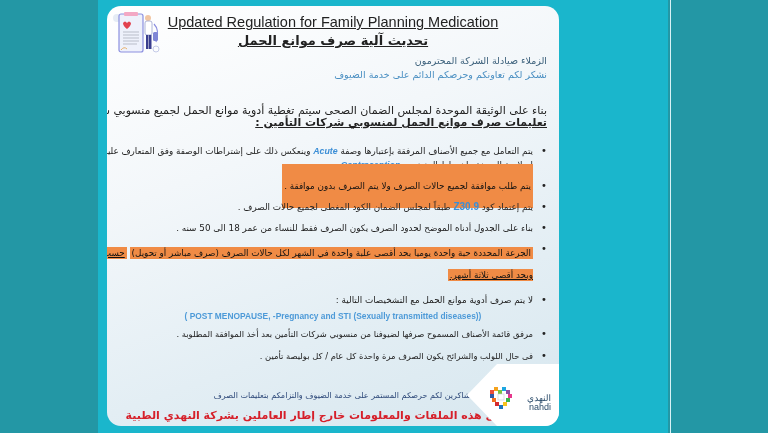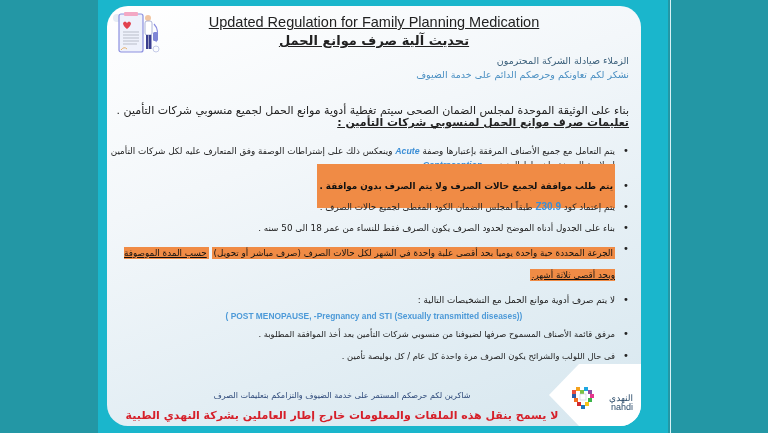--- a/index.html
+++ b/index.html
@@ -1,44 +1,44 @@
 <!DOCTYPE html>
 <html><head>
 <meta charset="utf-8">
 <style>
   * { box-sizing: border-box; margin: 0; padding: 0; }
   html, body { width: 768px; height: 433px; overflow: hidden; }
   body { background: #2397a5; font-family: "DejaVu Sans", sans-serif; position: relative; }
   .slide-frame { position: absolute; left: 98px; top: 0; width: 570px; height: 433px; background: #1ab6cc; }
   .slide-frame .edge-line { position: absolute; right: -3px; top: 0; width: 1px; height: 433px; background: #d8f2f6; }
   .card {
-    position: absolute; left: 107px; top: 6px; width: 534px; height: 420px;
+    position: absolute; left: 107px; top: 6px; width: 452px; height: 420px;
     background: linear-gradient(160deg, #ffffff 0%, #f3f7fa 35%, #e3eef4 70%, #d7e7ef 100%);
-    border-radius: 21px; overflow: hidden;
+    border-radius: 14px; overflow: hidden;
   }
   .illustration { position: absolute; left: 4px; top: 4px; width: 52px; height: 48px; }
   .title-en {
     position: absolute; left: 0; width: 100%; top: 8px; text-align: center;
     font-family: "Liberation Sans", sans-serif; font-size: 14.5px; color: #222; text-decoration: underline;
   }
   .title-ar {
     position: absolute; left: 0; width: 100%; top: 27px; text-align: center;
     font-family: "DejaVu Sans", sans-serif; font-size: 13px; color: #222; text-decoration: underline;
     direction: rtl;
     font-weight: bold;
   }
   .rtl { direction: rtl; text-align: right; }
   .greet1 { position: absolute; right: 12px; top: 49px; font-size: 9.5px; color: #3a5f7a; }
   .greet2 { position: absolute; right: 12px; top: 63px; font-size: 9.5px; color: #4a8fc2; }
   .intro { position: absolute; right: 12px; top: 99px; width: 520px; font-size: 11px; color: #222; line-height: 12px; }
   .intro .u { text-decoration: underline; font-weight: bold; }
   ul.bullets { position: absolute; right: 12px; top: 138px; width: 520px; list-style: none; }
   ul.bullets li { position: relative; padding-right: 14px; font-size: 8.8px; color: #222; line-height: 14px; margin-bottom: 7px; }
   ul.bullets li::before { content: "•"; position: absolute; right: 0; top: 0; font-size: 10px; color: #222; }
-  .hl { background: #f08b45; color: #111; font-weight: bold; padding: 17px 2px; }
+  .hl { background: #f08b45; color: #111; font-weight: normal; padding: 17px 2px; }
   .hl-norm { background: #f08b45; color: #111; padding: 1px 2px; line-height: 22px; }
   .blue { color: #3b8ed6; font-weight: bold; font-family: "Liberation Sans", sans-serif; font-style: italic; }
   .blue-n { color: #3b8ed6; font-weight: bold; font-family: "Liberation Sans", sans-serif; font-size: 10px; }
   .ul { text-decoration: underline; }
   .exclusions { position: absolute; left: 0; width: 100%; top: 305px; text-align: center; font-family: "Liberation Sans", sans-serif; font-size: 8.4px; font-weight: bold; color: #4d9ad8; }
   ul.bullets2 { position: absolute; right: 12px; top: 322px; width: 520px; list-style: none; }
   ul.bullets2 li { position: relative; padding-right: 14px; font-size: 8.4px; color: #222; line-height: 12px; margin-bottom: 10px; }
   ul.bullets2 li::before { content: "•"; position: absolute; right: 0; top: 0; font-size: 10px; }
   .thanks { position: absolute; left: 0; width: 470px; top: 385px; text-align: center; direction: rtl; font-size: 8px; color: #2f4a7a; }
   .warning { position: absolute; left: 0; width: 470px; top: 403px; text-align: center; direction: rtl; font-size: 11px; color: #d6202a; font-weight: bold; }

